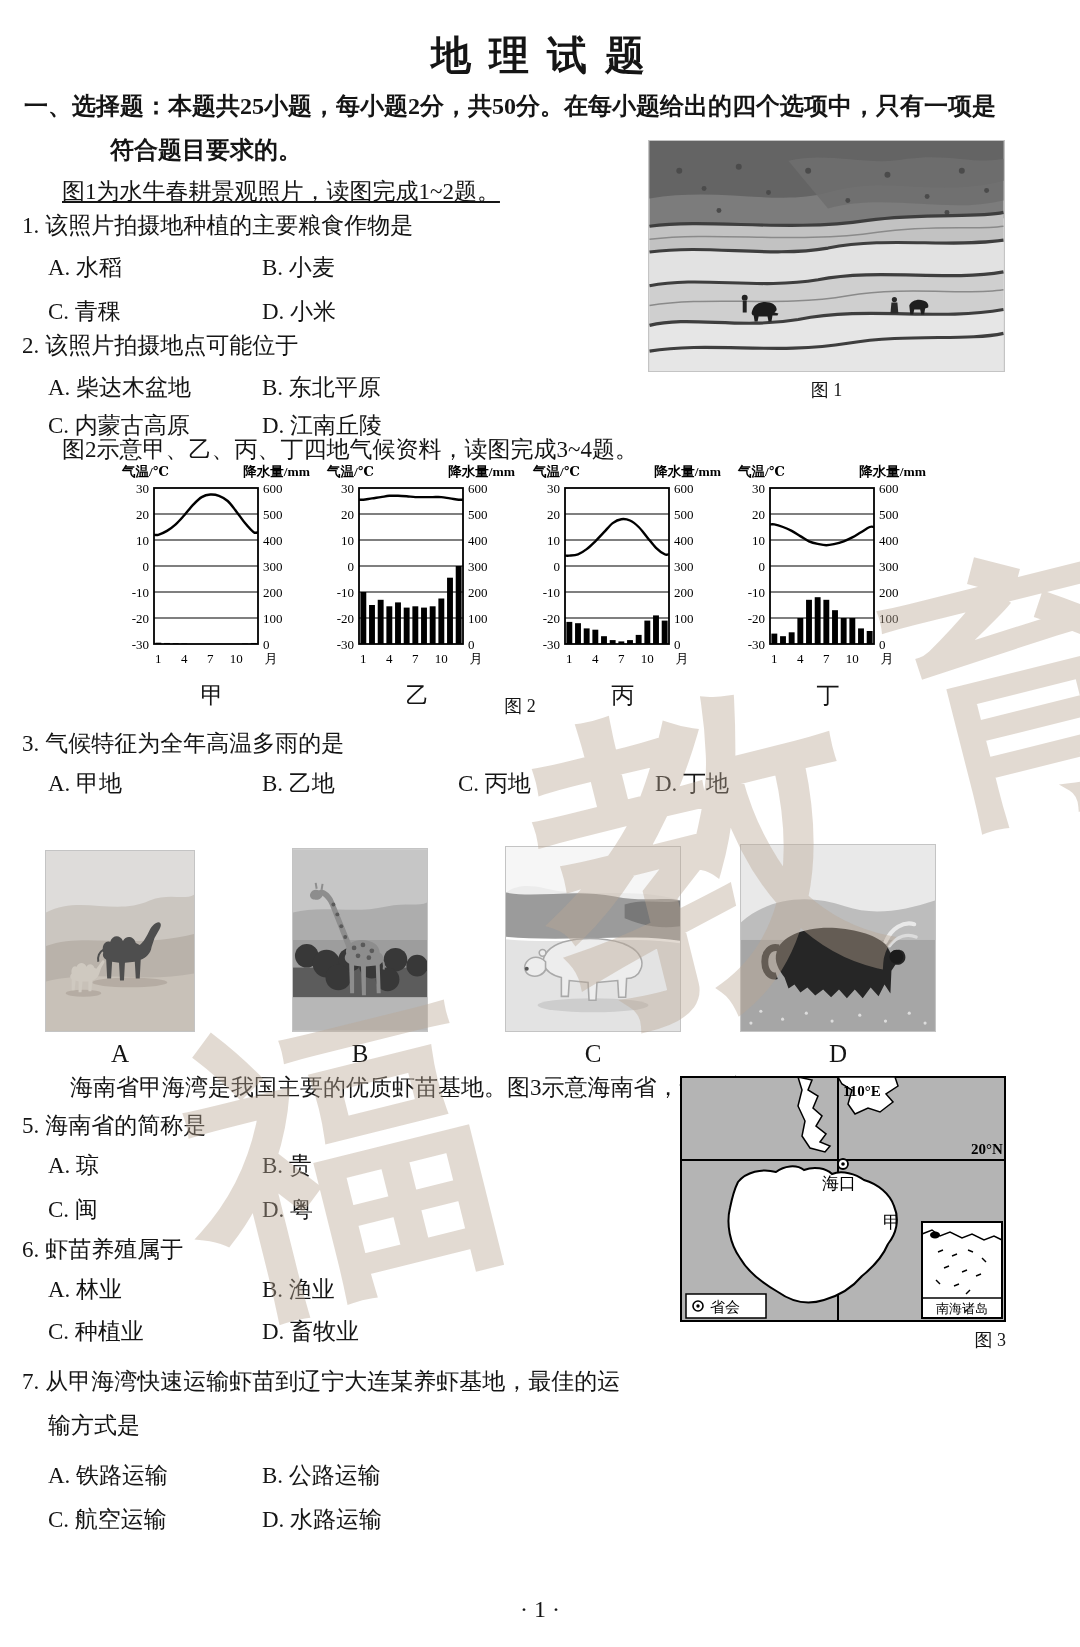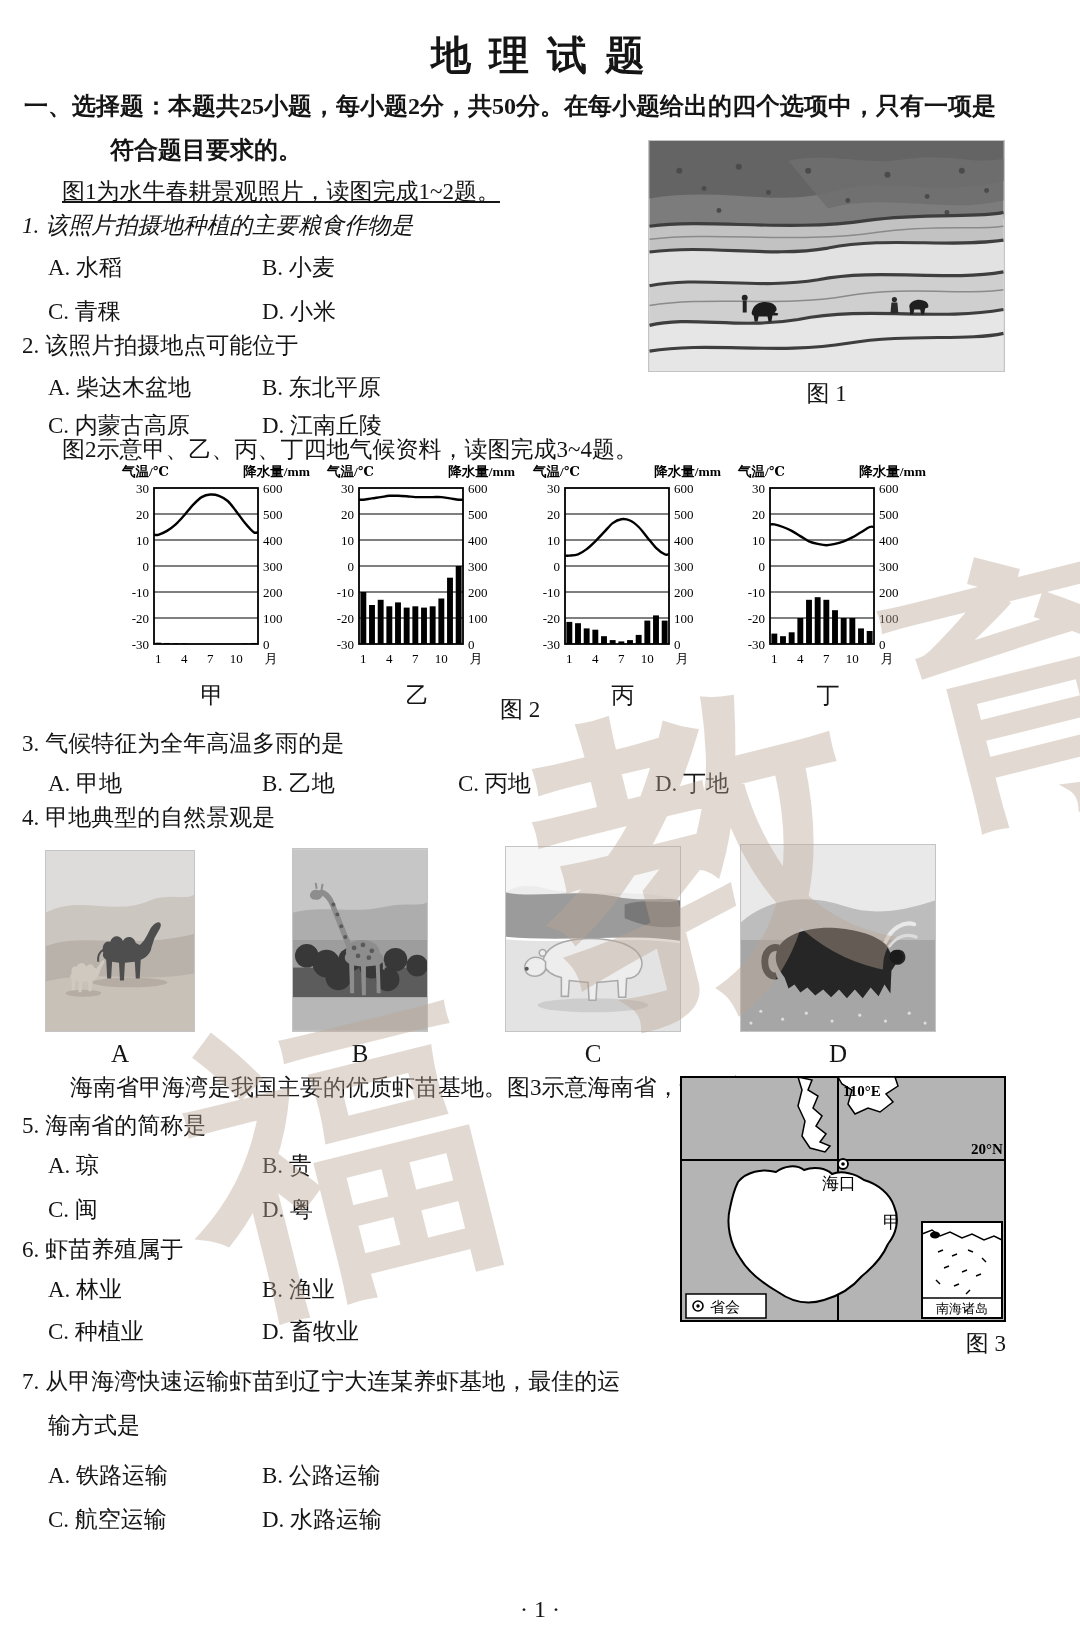--- a/index.html
+++ b/index.html
@@ -7,21 +7,21 @@
          font-family:"Liberation Serif","DejaVu Serif",serif;color:#151515;overflow:hidden;}
   .abs{position:absolute;}
   .title{left:0;top:28px;width:100%;text-align:center;font-size:40px;font-weight:700;letter-spacing:4px;}
   .headline{font-size:24px;font-weight:700;}
   .txt{font-size:23px;}
   .stem .qnum{display:inline-block;margin-right:6px;}
   .optrow span{display:inline-block;vertical-align:top;}
   .optrow .c1{width:214px;}
   .optrow .c2{width:196px;}
   .optrow .c3{width:197px;}
-  .caption{font-size:23px;text-align:center;}
+  .caption{font-size:18px;text-align:center;}
   .chart-cell{width:200px;text-align:center;}
   .chart-name{font-size:23px;margin-top:2px;}
   svg text{font-family:"Liberation Serif","DejaVu Serif",serif;}
   .photo{border:1px solid #c4c4c4;box-sizing:border-box;background:#ddd;}
   .animal-label{font-size:25px;text-align:center;}
   .wm{position:absolute;z-index:3;pointer-events:none;color:rgba(187,168,148,0.42);
       font-weight:700;transform:rotate(-14deg);line-height:1;}
   .pagenum{left:0;top:1596px;width:100%;text-align:center;font-size:24px;}
 </style>
 </head>
@@ -33,21 +33,21 @@
   <div class="wm" style="left:190px;top:1010px;font-size:300px;">福</div>
   <div class="wm" style="left:900px;top:560px;font-size:260px;">育</div>
 
   <div class="abs title">地  理  试  题</div>
 
   <div class="abs headline" style="left:24px;top:90px;width:1040px;">一、选择题：本题共25小题，每小题2分，共50分。在每小题给出的四个选项中，只有一项是</div>
   <div class="abs headline" style="left:62px;top:134px;margin-left:48px;">符合题目要求的。</div>
 
   <div class="abs txt" style="left:62px;top:176px;text-decoration:underline;">图1为水牛春耕景观照片，读图完成1~2题。</div>
 
-  <div class="abs txt stem" style="left:22px;top:210px;font-style:italic;">
+  <div class="abs txt stem" style="left:22px;top:210px;">
     <span class="qnum">1.</span><span>该照片拍摄地种植的主要粮食作物是</span>
   </div>
   <div class="abs txt optrow" style="left:48px;top:296px;">
     <span class="c1">C. 青稞</span><span>D. 小米</span>
   </div>
   <div class="abs txt optrow" style="left:48px;top:252px;">
     <span class="c1">A. 水稻</span><span>B. 小麦</span>
   </div>
 
   <div class="abs txt stem" style="left:22px;top:330px;">
@@ -287,23 +287,20 @@
   </div>
   <div class="abs caption" style="left:112px;top:694px;width:816px;">图 2</div>
 
   <div class="abs txt stem" style="left:22px;top:728px;">
     <span class="qnum">3.</span><span>气候特征为全年高温多雨的是</span>
   </div>
   <div class="abs txt optrow" style="left:48px;top:768px;">
     <span class="c1">A. 甲地</span><span class="c2">B. 乙地</span><span class="c3">C. 丙地</span><span>D. 丁地</span>
   </div>
 
-  <div class="abs txt stem" style="left:22px;top:802px;">
-    <span class="qnum">4.</span><span>甲地典型的自然景观是</span>
-  </div>
 
   <div class="abs photo" style="left:45px;top:850px;width:150px;height:182px;">
     <svg viewBox="0 0 150 182" width="148" height="180">
       <rect width="150" height="182" fill="#dedcda"></rect>
       <path d="M0,62 C35,44 70,66 105,50 C125,42 140,50 150,44 V96 H0 Z" fill="#cbc6c0"></path>
       <path d="M0,96 C40,82 85,100 150,84 V182 H0 Z" fill="#b9b2aa"></path>
       <path d="M0,132 C50,120 100,134 150,124 V182 H0 Z" fill="#c8c1b8"></path>
       <ellipse cx="85" cy="133" rx="38" ry="5" fill="#a89f95" opacity="0.6"></ellipse>
       <ellipse cx="38" cy="144" rx="18" ry="3.5" fill="#a89f95" opacity="0.6"></ellipse>
       <path d="M58,103 C56,96 60,90 65,92 C67,85 75,84 78,91 C81,85 89,86 91,93 L95,95 C99,92 102,86 105,80 C107,76 111,72 114,72 C117,72 117,76 115,79 L110,88 L107,97 C106,104 101,108 96,110 L95,129 L91,129 L90,112 L80,113 L79,131 L75,131 L74,113 L67,112 L66,129 L62,129 L61,110 C58,108 57,106 58,103 Z" fill="#4e4e4e"></path>

